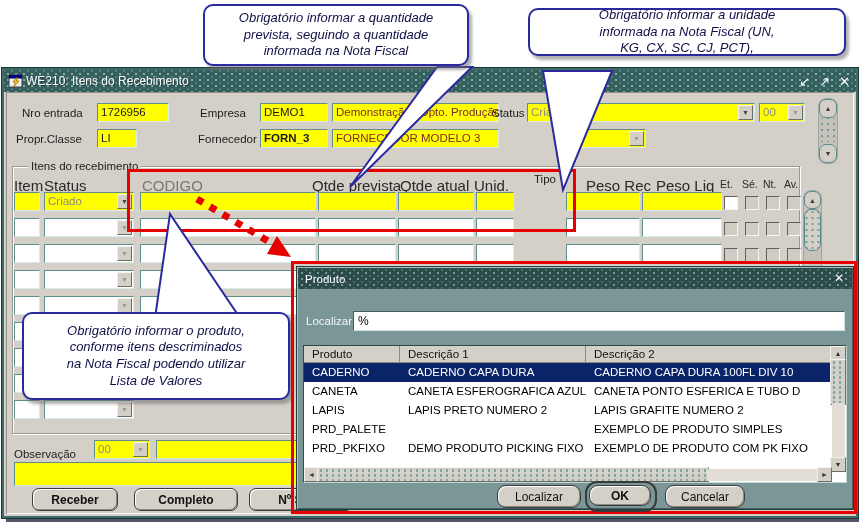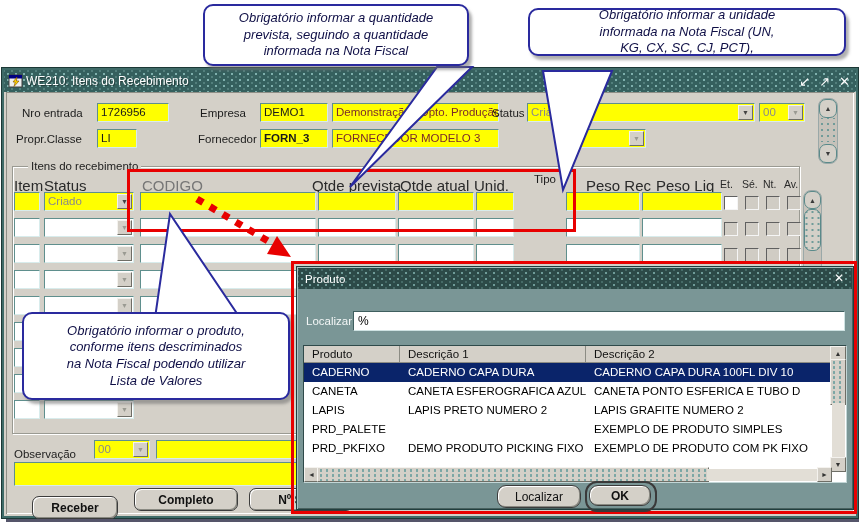--- a/index.html
+++ b/index.html
@@ -256,21 +256,21 @@
       </div>
 
       <span class="lbl" style="left:8px;top:356px;">Observação</span>
       <span class="fld gray-text" style="left:88px;top:348px;width:56px;">
         <span>00</span>
         <span class="arrowbtn dis">▼</span>
       </span>
       <span class="fld" style="left:150px;top:348px;width:696px;"></span>
       <span class="fld" style="left:8px;top:370px;width:838px;height:24px;"></span>
 
-      <div class="btn" style="left:26px;top:396px;width:84px;margin-top:8px;">Receber</div>
+      <div class="btn" style="left:26px;top:396px;width:84px;">Receber</div>
       <div class="btn fl-u" style="left:128px;top:396px;width:102px;">Completo</div>
       <div class="btn" style="left:243px;top:396px;width:102px;">Nº Série</div>
     </div>
   </div>
 
   <div class="redbox" style="left:127px;top:169px;width:443px;height:57px;z-index:40;"></div>
 
   <svg class="layer" width="859" height="522" style="z-index:41;">
     <path d="M197 199 L268 241" stroke="#e80000" stroke-width="7" stroke-dasharray="7 8" fill="none"></path>
     <polygon points="291,257 267,254 277,236" fill="#e80000"></polygon>
@@ -341,15 +341,16 @@
 
       <span class="sq" style="left:0;bottom:0;width:13px;height:13px;">◄</span>
       <span class="sq dotted" style="left:13px;bottom:0;width:390px;height:13px;"></span>
       <span class="abs" style="left:403px;bottom:1px;width:112px;height:12px;background:#e2ded6;"></span>
       <span class="sq" style="right:14px;bottom:0;width:13px;height:13px;">►</span>
     </div>
 
     <div class="dbtn fl-u" style="left:200px;top:218px;width:82px;">Localizar</div>
     <div class="okring" style="left:288px;top:214px;width:68px;height:27px;"></div>
     <div class="dbtn fl-u" style="left:292px;top:218px;width:60px;height:19px;font-weight:bold;">OK</div>
+    <div class="dbtn fl-u" style="left:368px;top:218px;width:78px;">Cancelar</div>
   </div>
 
 </div>
 
 </body></html>

